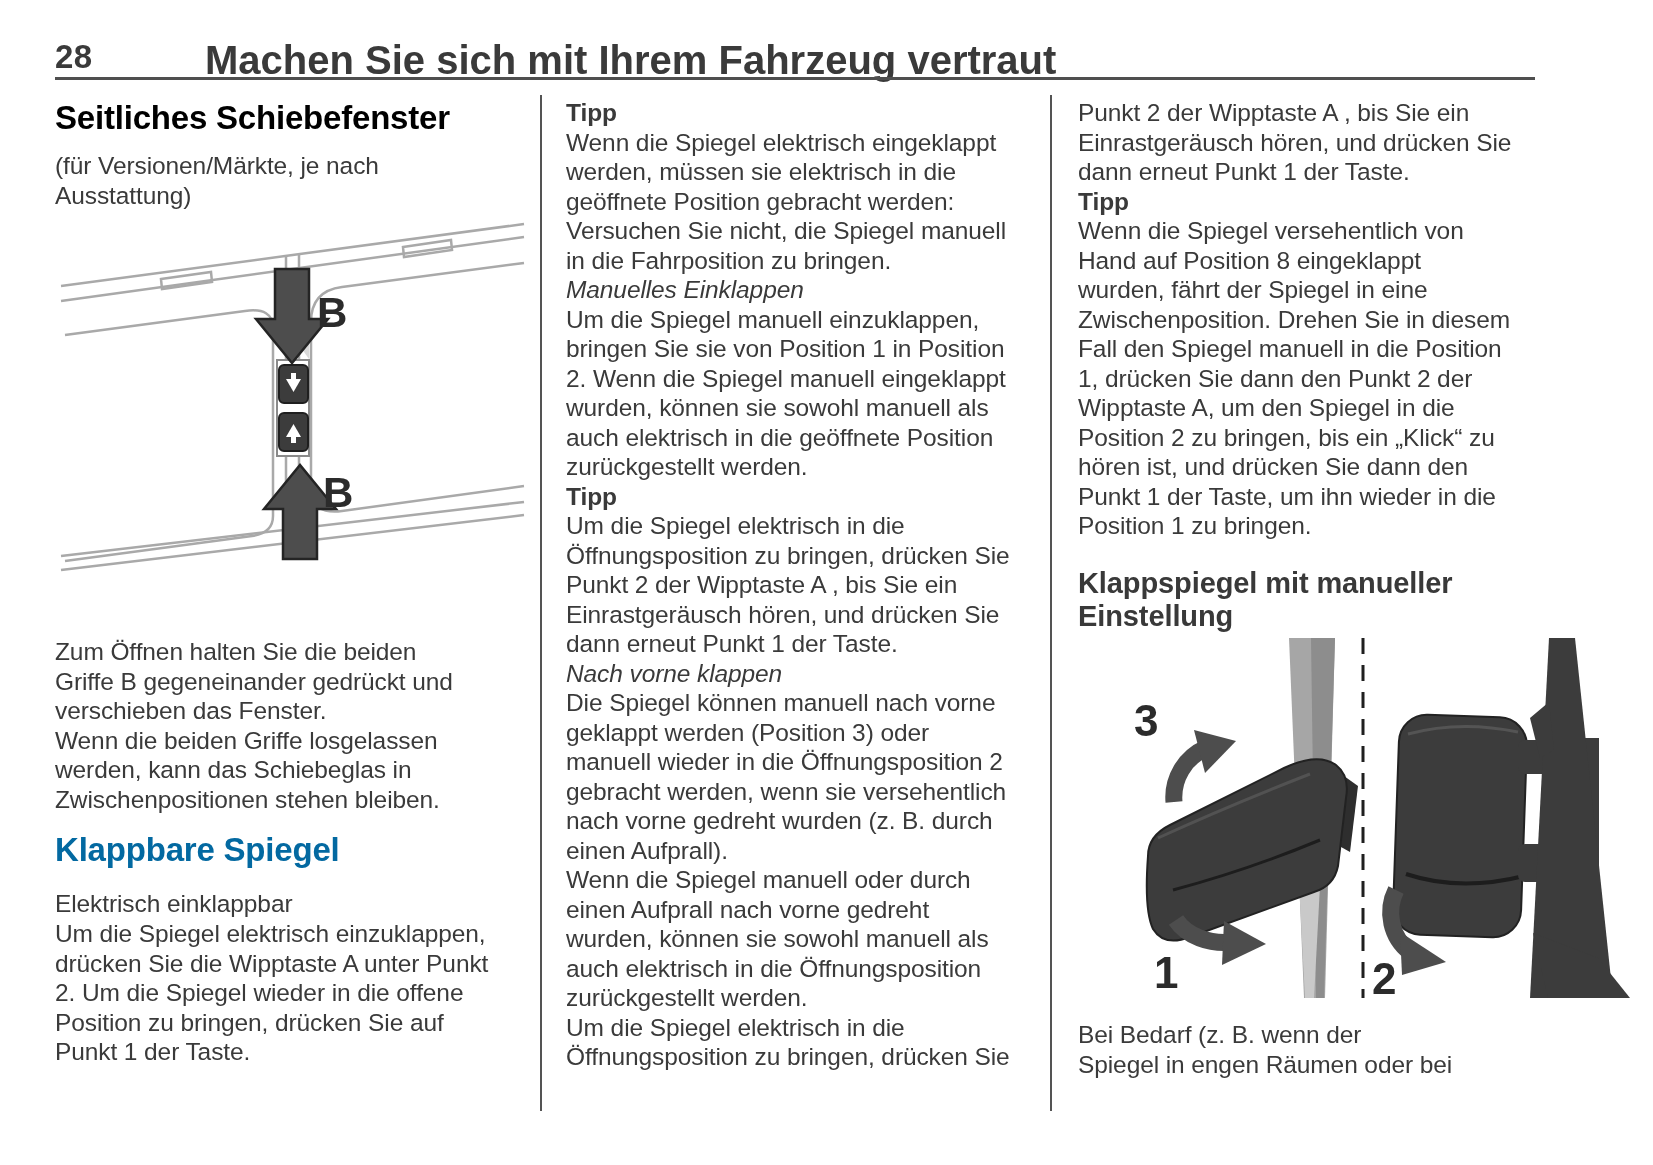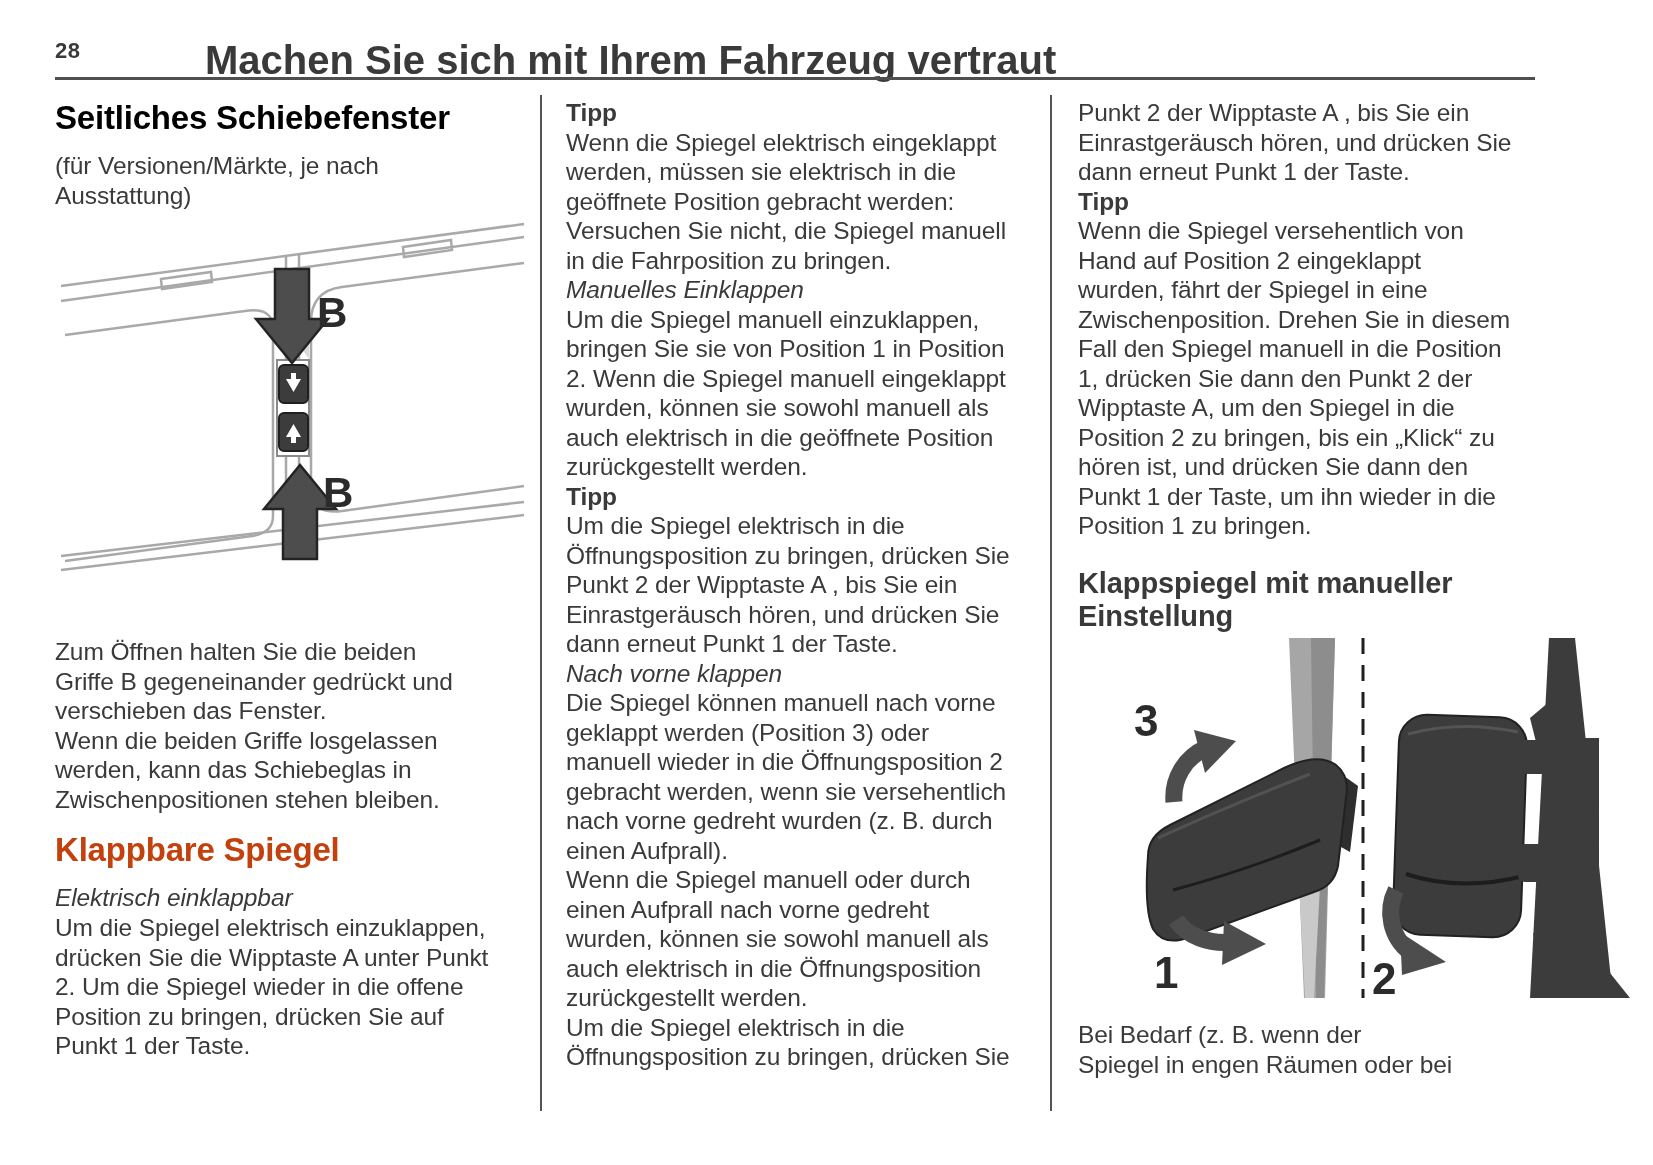--- a/index.html
+++ b/index.html
@@ -6,21 +6,21 @@
   .page{
     position:relative;
     width:1653px;height:1165px;
     background:#ffffff;
     font-family:"Liberation Sans",sans-serif;
     color:#3a3a3a;
     overflow:hidden;
   }
   .pagenum{
     position:absolute;left:55px;top:38px;
-    font-size:22px;font-weight:bold;letter-spacing:.5px;
+    font-size:33px;font-weight:bold;letter-spacing:.5px;
   }
   .pagetitle{
     position:absolute;left:205px;top:38px;
     font-size:40px;font-weight:bold;
   }
   .rule{
     position:absolute;left:55px;top:77px;width:1480px;height:3px;
     background:#4f4f4f;
   }
   .divider{
@@ -42,23 +42,23 @@
     font-size:33px;line-height:40px;font-weight:bold;
     margin:0 0 13px 0;color:#000000;letter-spacing:-0.2px;
   }
   .subtitle .line{line-height:30px;}
   .window-figure{
     display:block;margin:4px 0 0 0;width:475px;height:364px;
   }
   .para1{margin-top:58px;}
   h2.sec{
     font-size:33px;line-height:42px;font-weight:bold;
-    margin:15px 0 0 0;color:#c2410c;letter-spacing:-0.2px;
-  }
-  .italic-sub{font-style:italic;margin-top:12px;line-height:30px;}
+    margin:15px 0 0 0;color:#0369a1;letter-spacing:-0.2px;
+  }
+  .italic-sub{margin-top:18px;line-height:30px;}
   .sub-heading{
     font-size:29px;line-height:33px;font-weight:bold;
     margin:26px 0 0 0;color:#393939;
   }
   .mirror-figure{display:block;margin-top:5px;width:600px;height:360px;}
   .bottom-para{margin-top:22px;}
   .bottom-para .line{line-height:30.5px;}
   figure{margin:0;padding:0;}
   .figlabel{
     font-family:"Liberation Sans",sans-serif;
@@ -177,21 +177,21 @@
       <div class="line">Öffnungsposition zu bringen, drücken Sie</div>
     </section>
 
   <section class="col col-right">
     <div>
         <div class="line">Punkt 2 der Wipptaste A , bis Sie ein</div>
         <div class="line">Einrastgeräusch hören, und drücken Sie</div>
         <div class="line">dann erneut Punkt 1 der Taste.</div>
         <div class="line bold">Tipp</div>
         <div class="line">Wenn die Spiegel versehentlich von</div>
-        <div class="line">Hand auf Position 2 eingeklappt</div>
+        <div class="line">Hand auf Position 8 eingeklappt</div>
         <div class="line">wurden, fährt der Spiegel in eine</div>
         <div class="line">Zwischenposition. Drehen Sie in diesem</div>
         <div class="line">Fall den Spiegel manuell in die Position</div>
         <div class="line">1, drücken Sie dann den Punkt 2 der</div>
         <div class="line">Wipptaste A, um den Spiegel in die</div>
         <div class="line">Position 2 zu bringen, bis ein „Klick“ zu</div>
         <div class="line">hören ist, und drücken Sie dann den</div>
         <div class="line">Punkt 1 der Taste, um ihn wieder in die</div>
         <div class="line">Position 1 zu bringen.</div>
       </div>

